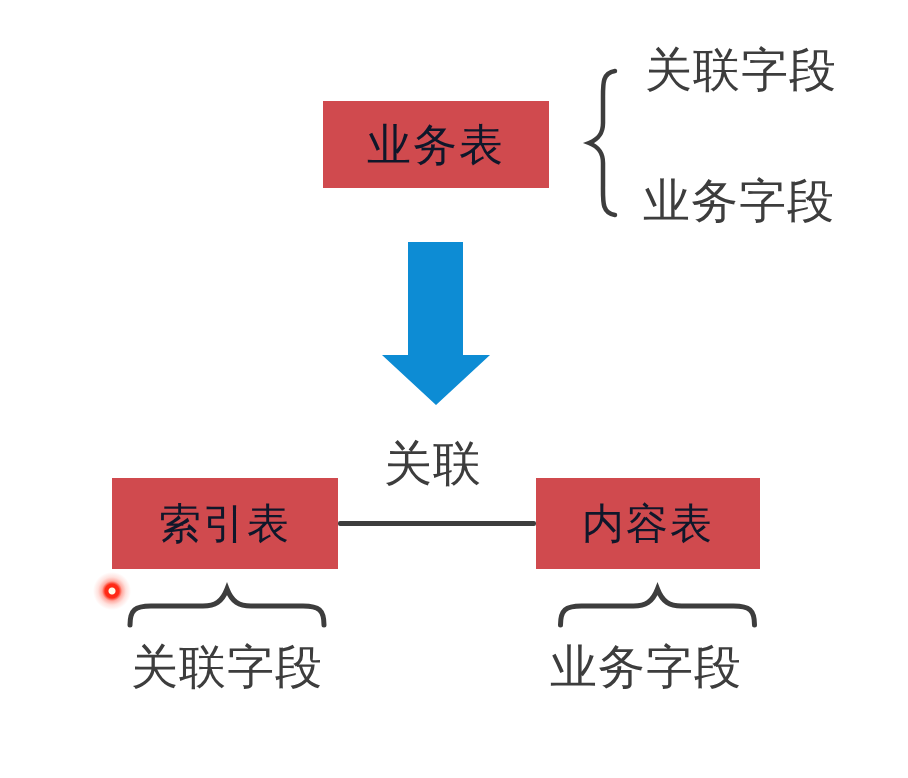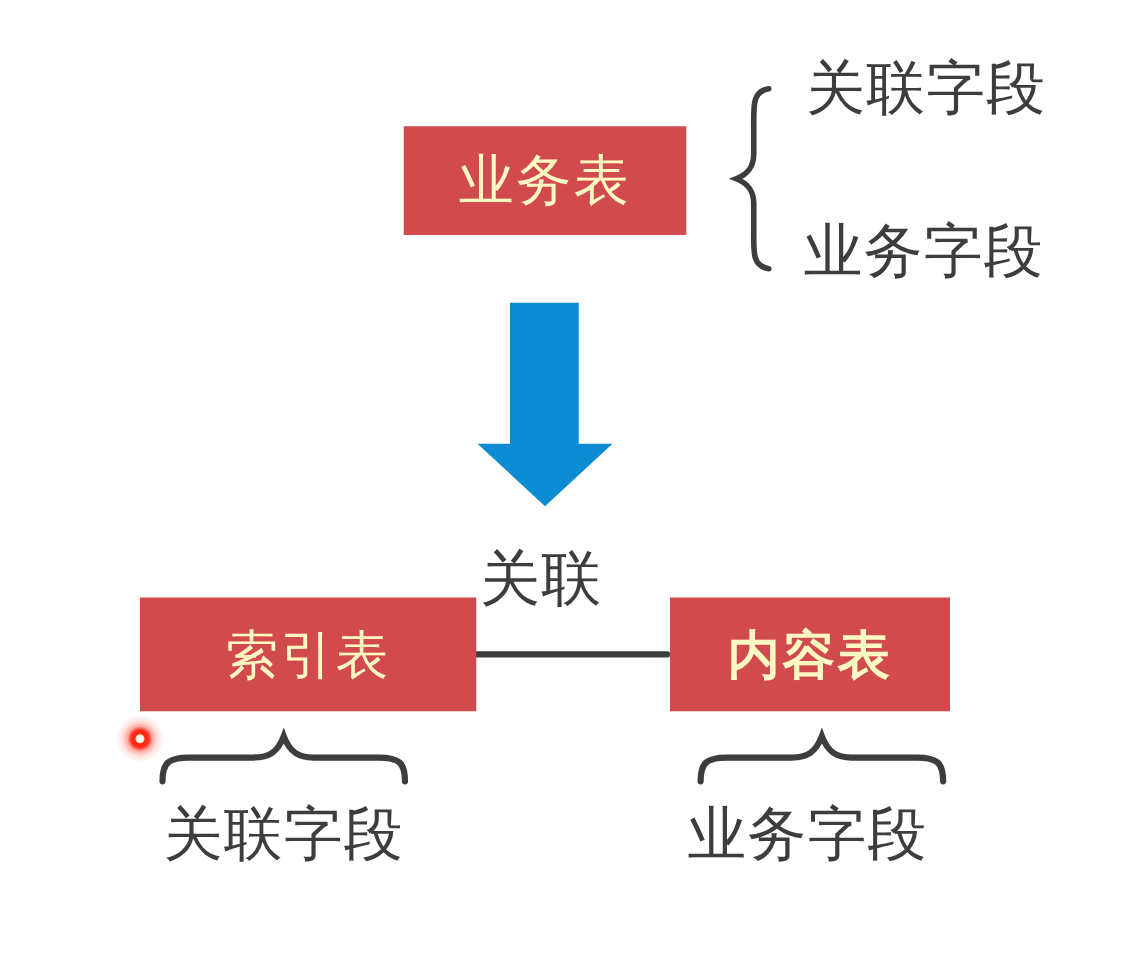--- a/index.html
+++ b/index.html
@@ -13,29 +13,29 @@
   body{font-family:"Liberation Sans","DejaVu Sans",sans-serif;}
   .stage{
     position:relative;
     width:908px;height:778px;
     background:var(--bg);
     overflow:hidden;
   }
   .table-box{
     position:absolute;
     background:var(--red);
-    color:#fef9c3;
+    color:#0f172a;
     display:flex;align-items:center;justify-content:center;
     font-size:44px;
     letter-spacing:2px;
     line-height:1;
   }
   .box-top{left:323px;top:101px;width:226px;height:87px;}
-  .box-left{left:112px;top:478px;width:269px;height:91px;font-size:42px;}
-  .box-right{left:536px;top:478px;width:224px;height:91px;font-size:42px;font-weight:bold;}
+  .box-left{left:112px;top:478px;width:226px;height:91px;font-size:42px;}
+  .box-right{left:536px;top:478px;width:224px;height:91px;font-size:42px;}
   .field-label{
     position:absolute;
     color:var(--ink);
     font-size:47px;
     line-height:52px;
     white-space:nowrap;
     letter-spacing:1px;
     text-align:center;
   }
   .lbl-top-field1{left:645px;top:44px;}

